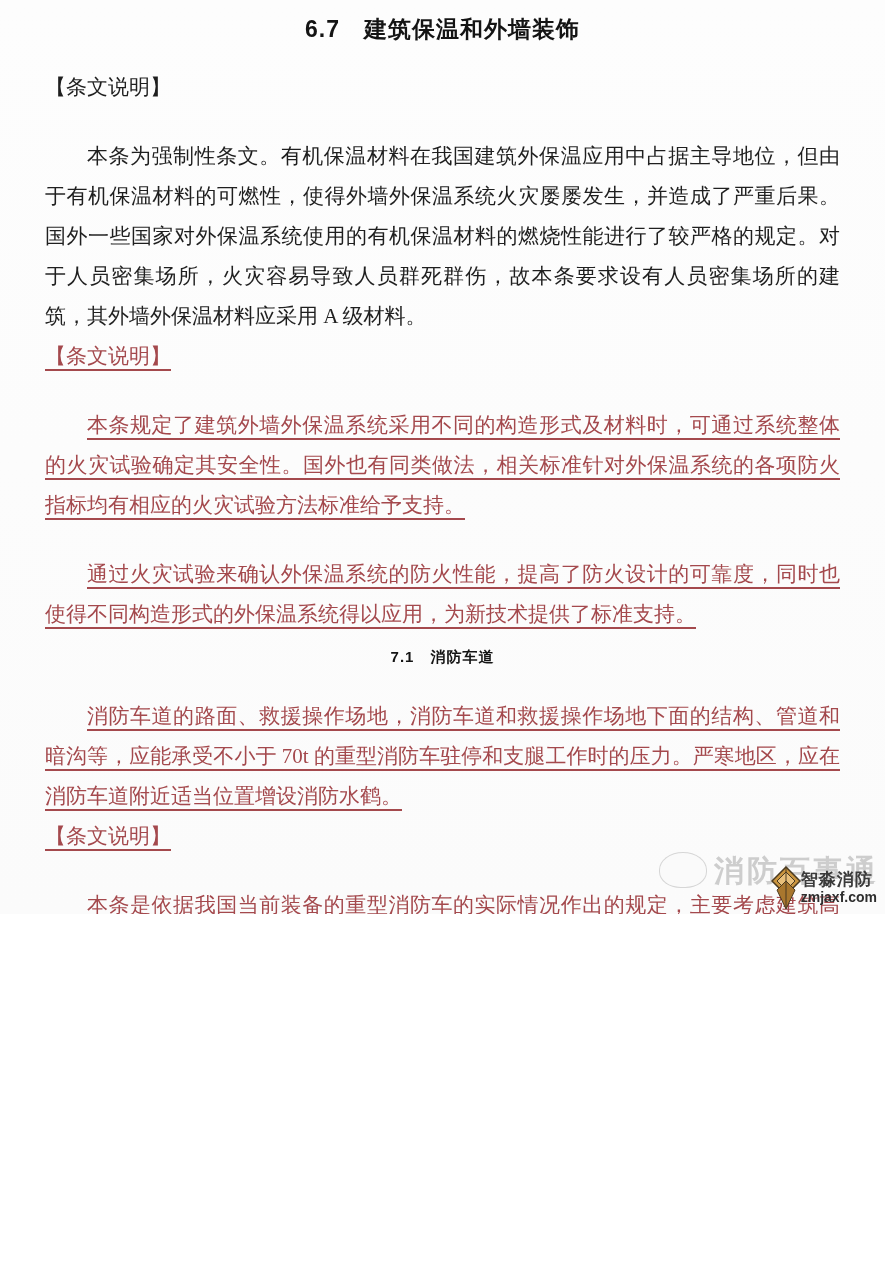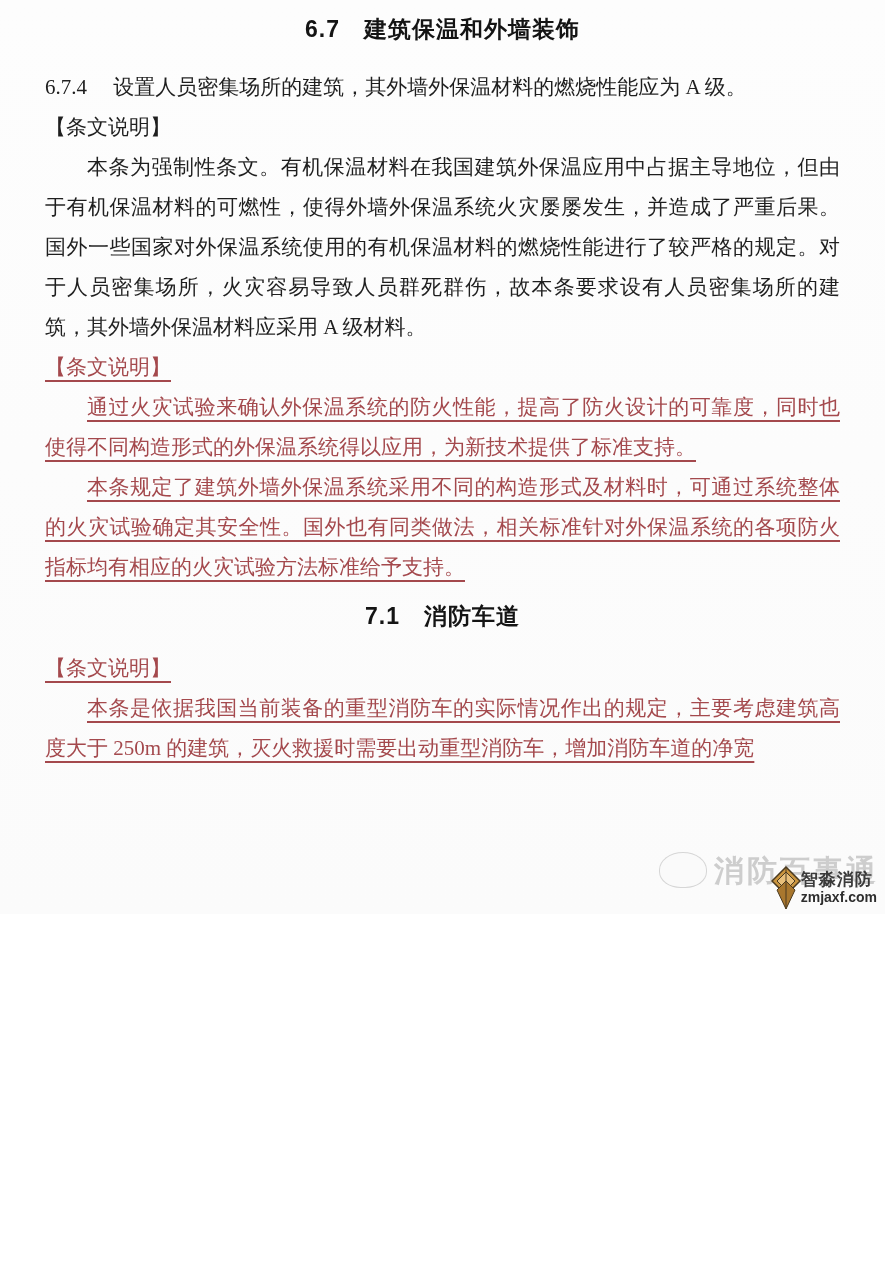--- a/index.html
+++ b/index.html
@@ -20,32 +20,32 @@
   }
   .h-sec {
     font-family:"Liberation Sans", sans-serif;
     font-size:23px; font-weight:bold;
     text-align:center; color:#141414;
     margin:6px 0 22px 0; letter-spacing:1px;
   }
   .h-sec.mid { font-size:24px; margin:18px 0 14px 0; }
   .h-sub {
     font-family:"Liberation Sans", sans-serif;
-    font-size:23px; font-weight:bold;
+    font-size:15px; font-weight:bold;
     text-align:center; color:#141414;
     margin:14px 0 16px 0; letter-spacing:1px;
   }
   .para {
     font-size:21px;
     line-height:40px;
     margin:0;
     text-align:justify;
     white-space:pre-wrap;
   }
-  .para.indent { text-indent:2em; }
+  .para.indent { text-indent:2em;margin-top:29px; }
   .para.black { color:#1f1f1f; }
   .para.red {
     color:#a4494d;
     text-decoration:underline;
     text-decoration-color:#a4494d;
     text-decoration-thickness:1.5px;
     text-underline-offset:6px;
   }
   
   .wm-light {
@@ -82,38 +82,38 @@
     font-size:14px; font-weight:bold; color:#2e2e2e;
   }
 </style>
 </head>
 <body>
 
 <div class="page">
 
   <div class="h-sec">6.7　建筑保温和外墙装饰</div>
 
-  <p class="para black">6.7.4　 设置人员密集场所的建筑，其外墙外保温材料的燃烧性能应为 A 级。</p>
 
   <p class="para black">【条文说明】</p>
 
   <p class="para black indent">本条为强制性条文。有机保温材料在我国建筑外保温应用中占据主导地位，但由于有机保温材料的可燃性，使得外墙外保温系统火灾屡屡发生，并造成了严重后果。国外一些国家对外保温系统使用的有机保温材料的燃烧性能进行了较严格的规定。对于人员密集场所，火灾容易导致人员群死群伤，故本条要求设有人员密集场所的建筑，其外墙外保温材料应采用 A 级材料。</p>
 
 
 
   <p class="para red">【条文说明】</p>
 
+  <p class="para red indent">本条规定了建筑外墙外保温系统采用不同的构造形式及材料时，可通过系统整体的火灾试验确定其安全性。国外也有同类做法，相关标准针对外保温系统的各项防火指标均有相应的火灾试验方法标准给予支持。</p>
+
   <p class="para red indent">通过火灾试验来确认外保温系统的防火性能，提高了防火设计的可靠度，同时也使得不同构造形式的外保温系统得以应用，为新技术提供了标准支持。</p>
-
-  <p class="para red indent">本条规定了建筑外墙外保温系统采用不同的构造形式及材料时，可通过系统整体的火灾试验确定其安全性。国外也有同类做法，相关标准针对外保温系统的各项防火指标均有相应的火灾试验方法标准给予支持。</p>
 
 
   <div class="h-sub">7.1　消防车道</div>
 
 
+  <p class="para red indent">消防车道的路面、救援操作场地，消防车道和救援操作场地下面的结构、管道和暗沟等，应能承受不小于 70t 的重型消防车驻停和支腿工作时的压力。严寒地区，应在消防车道附近适当位置增设消防水鹤。</p>
 
   <p class="para red">【条文说明】</p>
 
   <p class="para red indent">本条是依据我国当前装备的重型消防车的实际情况作出的规定，主要考虑建筑高度大于 250m 的建筑，灭火救援时需要出动重型消防车，增加消防车道的净宽</p>
 
   <div class="wm-mascot"></div>
 
   <div class="wm-light">消防百事通</div>
 
   <div class="wm-brand">

